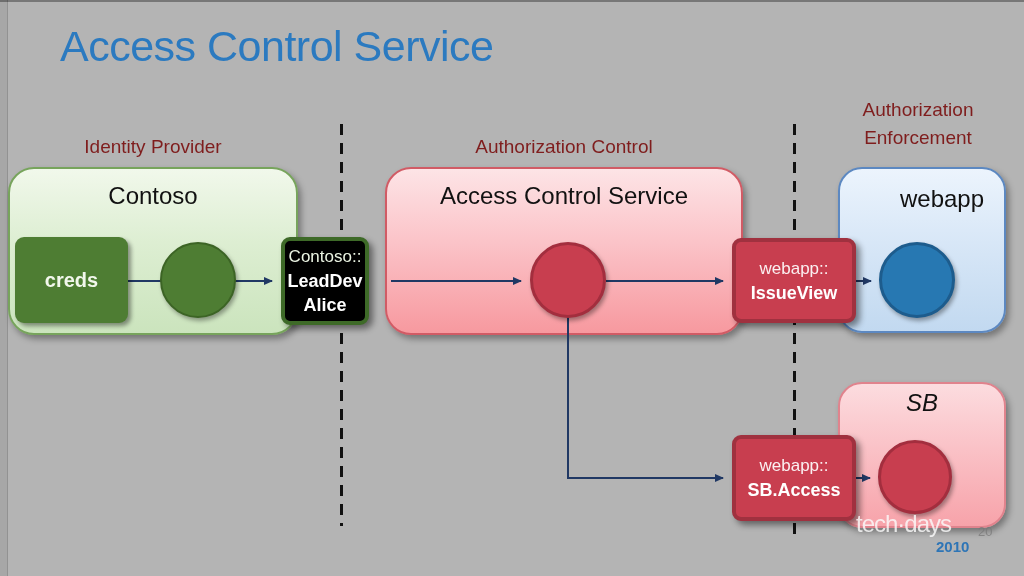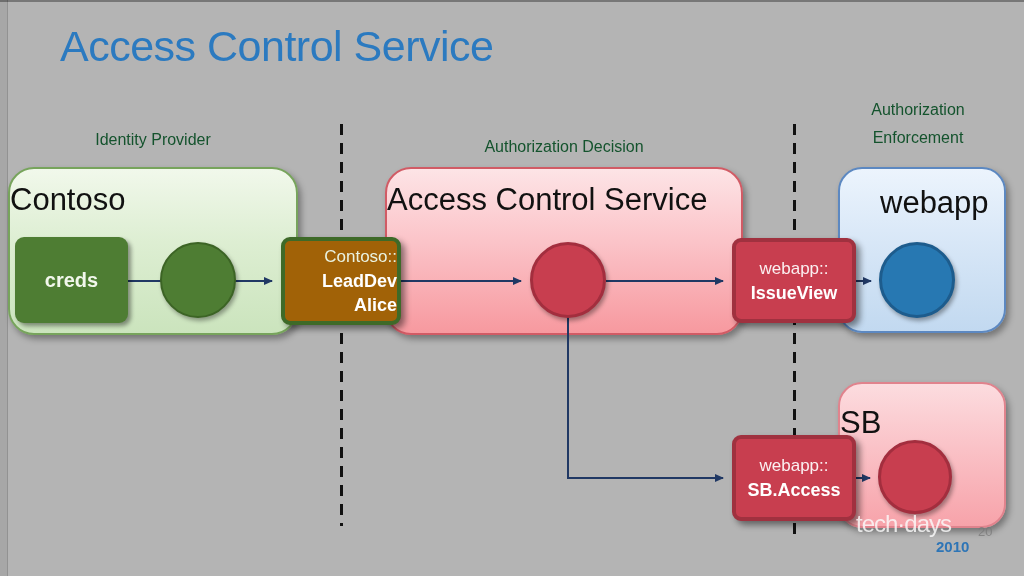--- a/index.html
+++ b/index.html
@@ -3,47 +3,47 @@
 <meta charset="utf-8">
 <style>
   html,body{margin:0;padding:0;}
   body{width:1024px;height:576px;overflow:hidden;font-family:"Liberation Sans","DejaVu Sans",sans-serif;}
   #stage{position:relative;width:1024px;height:576px;background:#b4b4b4;overflow:hidden;}
   .edge-top{position:absolute;left:0;top:0;width:1024px;height:2px;background:rgba(70,70,70,.55);}
   .edge-left{position:absolute;left:0;top:0;width:7px;height:576px;background:rgba(0,0,0,.07);border-right:1px solid rgba(0,0,0,.12);}
 
   .slide-title{position:absolute;left:60px;top:22px;font-size:43px;font-weight:400;color:#2b7ac0;letter-spacing:-0.5px;z-index:5;}
 
-  .section-label{position:absolute;font-size:16px;color:#14532d;text-align:center;z-index:5;line-height:28px;}
-  .lbl-identity{left:8px;top:126px;width:290px;}
+  .section-label{position:absolute;font-size:19px;color:#7f1d1d;text-align:center;z-index:5;line-height:28px;}
+  .lbl-identity{left:8px;top:133px;width:290px;}
   .lbl-decision{left:385px;top:133px;width:358px;}
   .lbl-enforcement{left:828px;top:96px;width:180px;}
 
   .container-box{position:absolute;box-sizing:border-box;z-index:1;box-shadow:3px 4px 6px rgba(0,0,0,.35);}
   .box-contoso{left:8px;top:167px;width:290px;height:168px;border-radius:26px;border:2px solid #77a45c;background:linear-gradient(180deg,#f1f8eb 0%,#ddeed2 45%,#cbe4bd 100%);}
   .box-acs{left:385px;top:167px;width:358px;height:168px;border-radius:26px;border:2px solid #d15b65;background:linear-gradient(180deg,#fde4e6 0%,#fbc3c8 45%,#f7999f 100%);}
   .box-webapp{left:838px;top:167px;width:168px;height:166px;border-radius:24px;border:2px solid #5c88c1;background:linear-gradient(180deg,#ecf4fd 0%,#d8e7f7 45%,#c2d9f0 100%);}
   .box-sb{left:838px;top:382px;width:168px;height:146px;border-radius:24px;border:2px solid #e0838d;background:linear-gradient(180deg,#fcdcdf 0%,#fac2c7 45%,#f7a3aa 100%);}
-  .container-title{text-align:left;font-size:31px;color:#111;padding-top:13px;}
+  .container-title{text-align:center;font-size:24px;color:#111;padding-top:13px;}
   .box-webapp .container-title{padding-top:16px;padding-left:40px;}
-  .box-sb .container-title{padding-top:21px;}
+  .box-sb .container-title{padding-top:5px;font-style:italic;}
 
   .creds-box{position:absolute;left:15px;top:237px;width:113px;height:86px;background:#4e7d33;z-index:3;
     box-shadow:3px 3px 4px rgba(0,0,0,.4);display:flex;align-items:center;justify-content:center;border-radius:9px;}
   .creds-box span{color:#f2f7ec;font-weight:bold;font-size:20px;}
 
   .circle{position:absolute;border-radius:50%;z-index:3;box-shadow:2px 3px 4px rgba(0,0,0,.35);box-sizing:border-box;}
   .circle-green{left:160px;top:242px;width:76px;height:76px;background:#4e7d33;border:2px solid #3c6425;}
   .circle-red{left:530px;top:242px;width:76px;height:76px;background:#c83e4f;border:3px solid #a32e3e;}
   .circle-blue{left:879px;top:242px;width:76px;height:76px;background:#2778b2;border:3px solid #1d5c8d;}
   .circle-red-sb{left:878px;top:440px;width:74px;height:74px;background:#c83e4f;border:3px solid #a32e3e;}
 
   .token-box{position:absolute;box-sizing:border-box;z-index:4;border-radius:9px;box-shadow:4px 4px 6px rgba(0,0,0,.45);
     display:flex;flex-direction:column;align-items:center;justify-content:center;text-align:center;line-height:24px;}
-  .token-green{left:281px;top:237px;width:120px;height:88px;background:#a16207;border:4px solid #3e6a28;align-items:flex-end;}
+  .token-green{left:281px;top:237px;width:88px;height:88px;background:#000000;border:4px solid #3e6a28;}
   .token-red1{left:732px;top:238px;width:124px;height:85px;background:#c83e4f;border:4px solid #a0313f;}
   .token-red2{left:732px;top:435px;width:124px;height:86px;background:#c83e4f;border:4px solid #a0313f;}
   .token-ns{font-size:17px;color:rgba(255,255,255,.92);}
   .token-green .token-ns{color:#eaf3e2;}
   .token-main{font-size:18px;font-weight:bold;color:#ffffff;}
 
   #connectors{position:absolute;left:0;top:0;width:1024px;height:576px;z-index:2;pointer-events:none;}
 
   .footer-logo{position:absolute;z-index:6;}
   .brand{left:856px;top:510px;font-size:24px;color:rgba(250,250,250,.82);letter-spacing:-1px;}
@@ -53,21 +53,21 @@
 </head>
 <body>
 
 <div id="stage">
   <div class="edge-top"></div>
   <div class="edge-left"></div>
 
   <div class="slide-title">Access Control Service</div>
 
   <div class="section-label lbl-identity">Identity Provider</div>
-  <div class="section-label lbl-decision">Authorization Decision</div>
+  <div class="section-label lbl-decision">Authorization Control</div>
   <div class="section-label lbl-enforcement">
     <span>Authorization</span><br>
     <span>Enforcement</span>
   </div>
 
   <div class="container-box box-contoso">
     <div class="container-title">Contoso</div>
   </div>
   <div class="container-box box-acs">
     <div class="container-title">Access Control Service</div>

